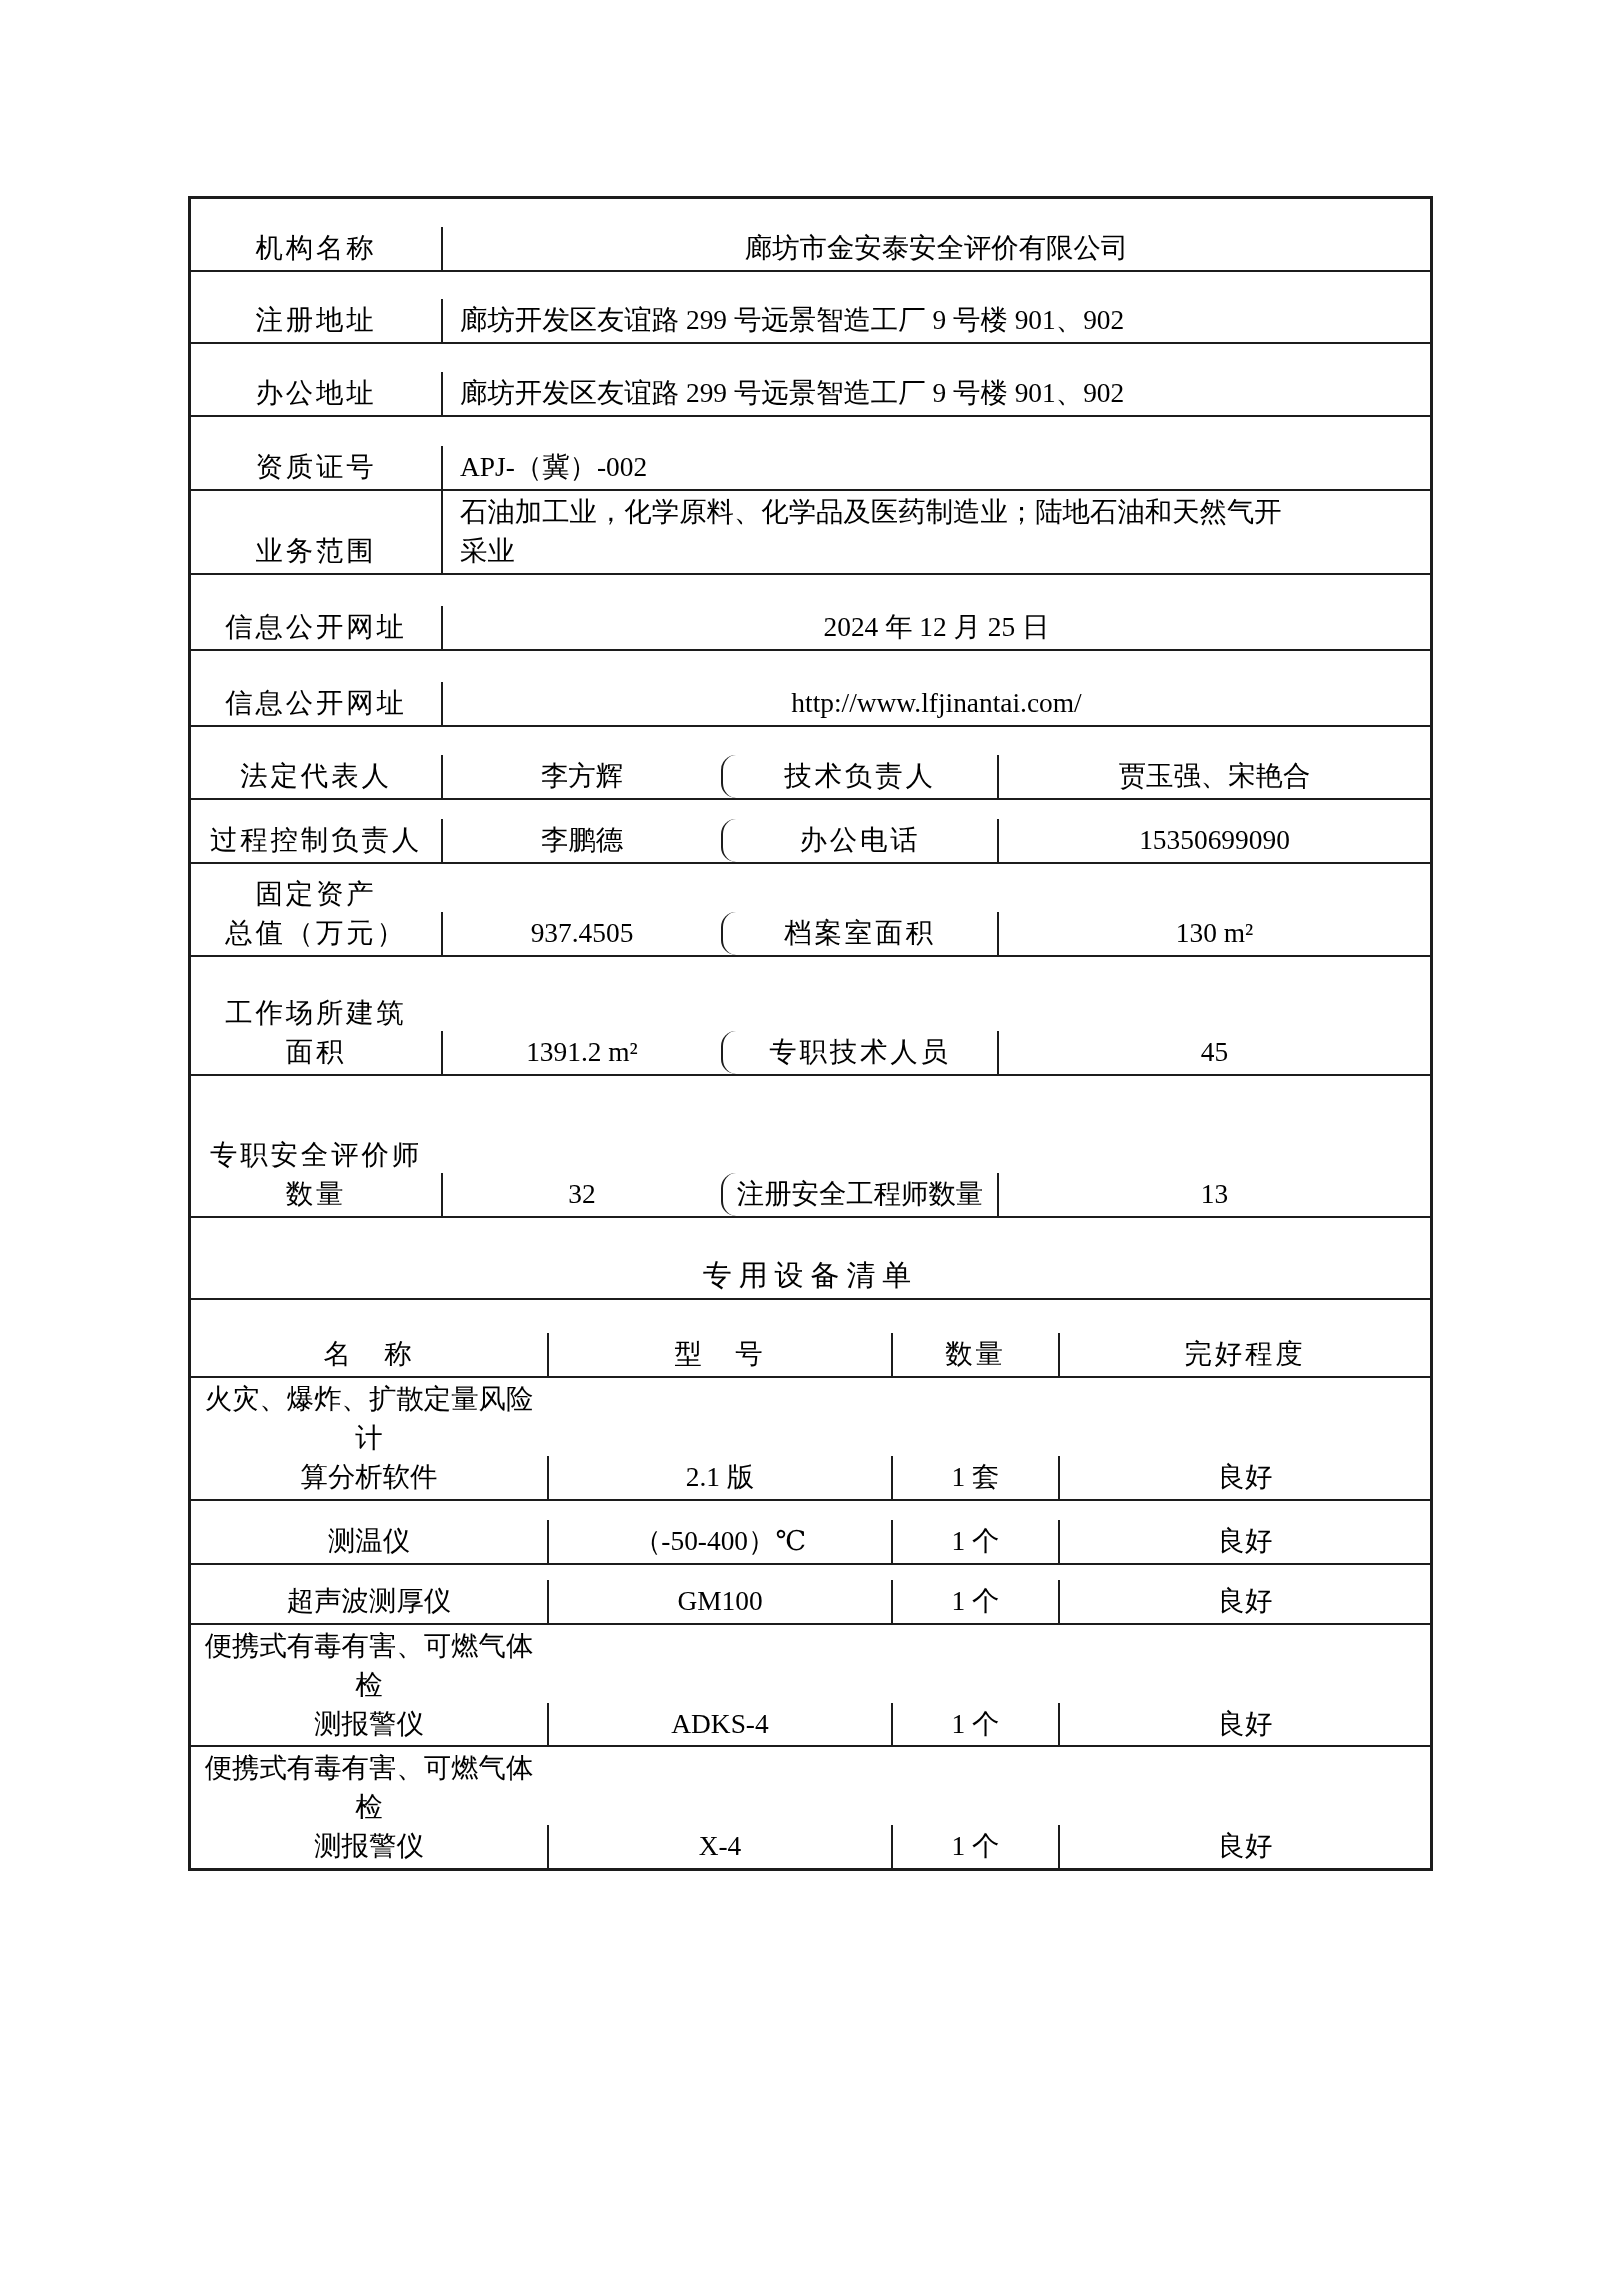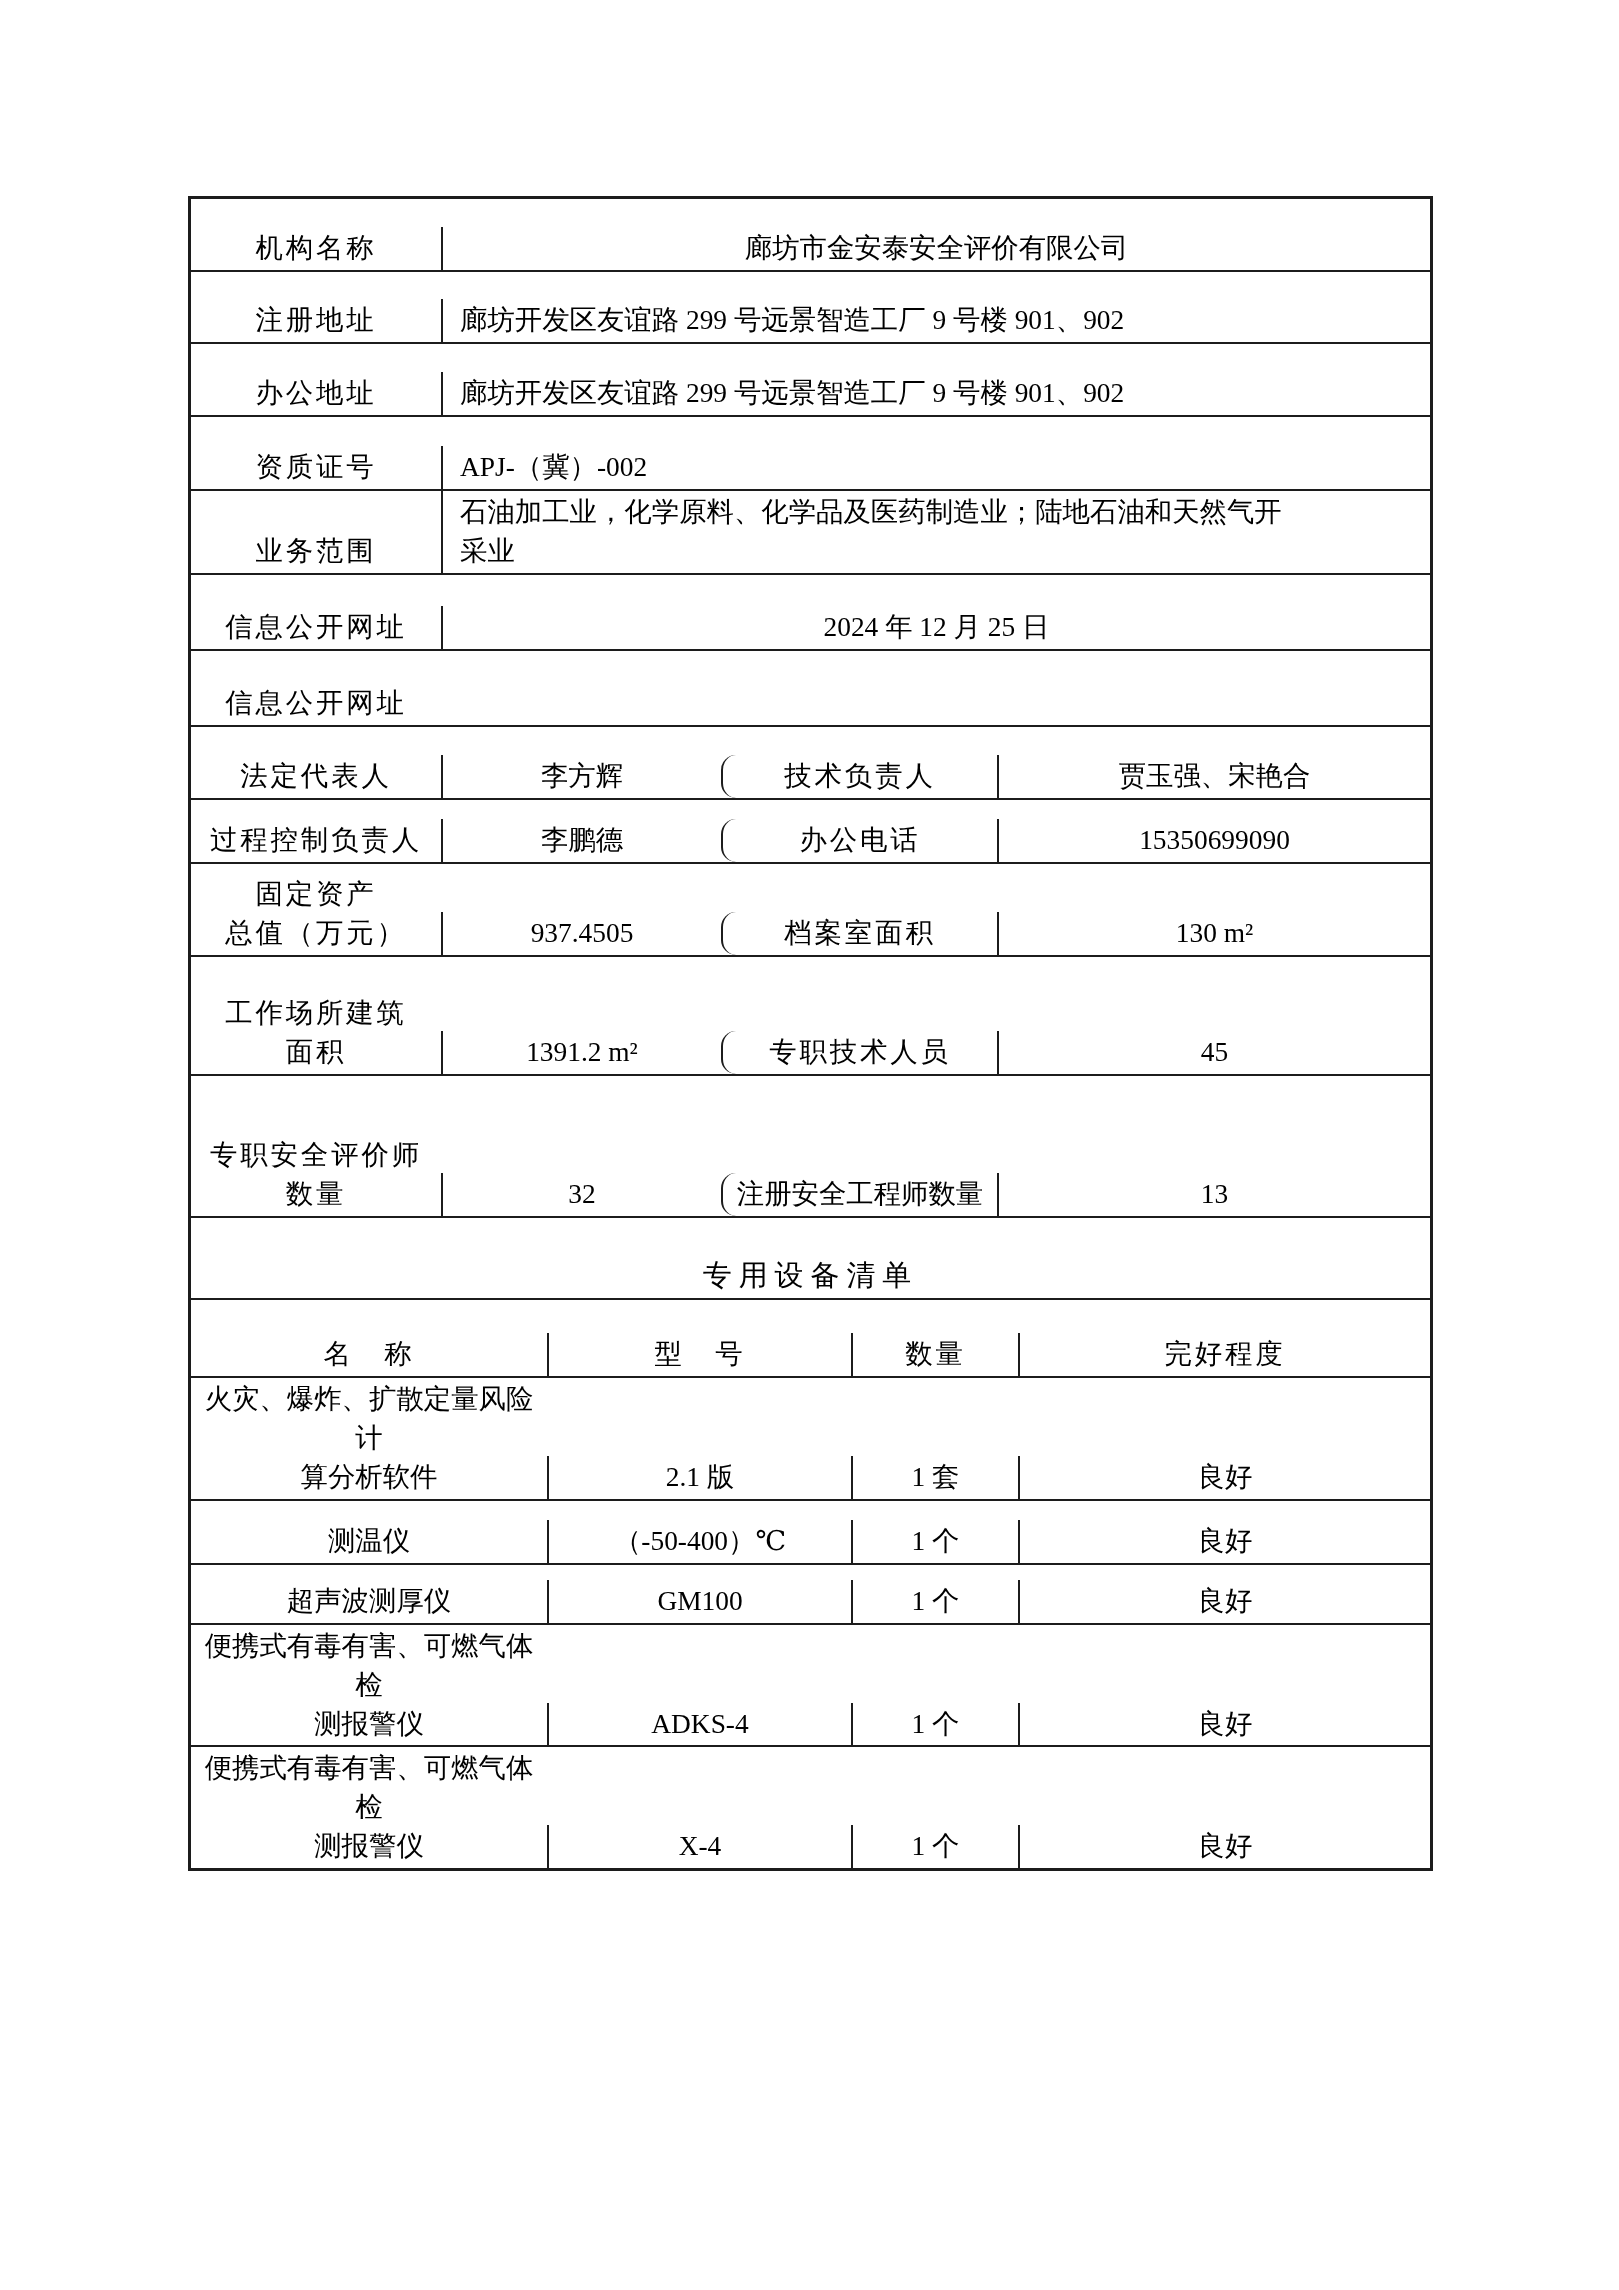--- a/index.html
+++ b/index.html
@@ -34,21 +34,21 @@
   
   .ca1 { width: 250px; flex: none; }
   .ca2 { flex: 1; }
   
   .cb1 { width: 250px; flex: none; border-radius: 30px; }
   .cb2 { width: 280px; flex: none; }
   .cb3 { width: 276px; flex: none; border-radius: 15px; }
   .cb4 { flex: 1; }
   
   .ce1 { width: 356px; flex: none; }
-  .ce2 { width: 304px; flex: none; }
+  .ce2 { width: 344px; flex: none; }
   .ce3 { width: 167px; flex: none; }
   .ce4 { flex: 1; }
   
   .h74  { min-height: 73px; }
   .h73  { min-height: 72px; }
   .h75  { min-height: 74px; }
   .h86  { min-height: 84px; }
   .h78  { min-height: 76px; }
   .h65  { min-height: 64px; }
   .h95  { min-height: 93px; }
@@ -86,20 +86,21 @@
     <div class="td ca1 lbl">业务范围</div>
     <div class="td ca2 left">石油加工业，化学原料、化学品及医药制造业；陆地石油和天然气开
 采业</div>
   </div>
   <div class="tr h78">
     <div class="td ca1 lbl">信息公开网址</div>
     <div class="td ca2">2024 年 12 月 25 日</div>
   </div>
   <div class="tr h78">
     <div class="td ca1 lbl">信息公开网址</div>
+    <div class="td ca2">http://www.lfjinantai.com/</div>
   </div>
 
   <div class="tr h74">
     <div class="td cb1 lbl">法定代表人</div>
     <div class="td cb2">李方辉</div>
     <div class="td cb3 lbl">技术负责人</div>
     <div class="td cb4">贾玉强、宋艳合</div>
   </div>
   <div class="tr h65">
     <div class="td cb1 lbl">过程控制负责人</div>

